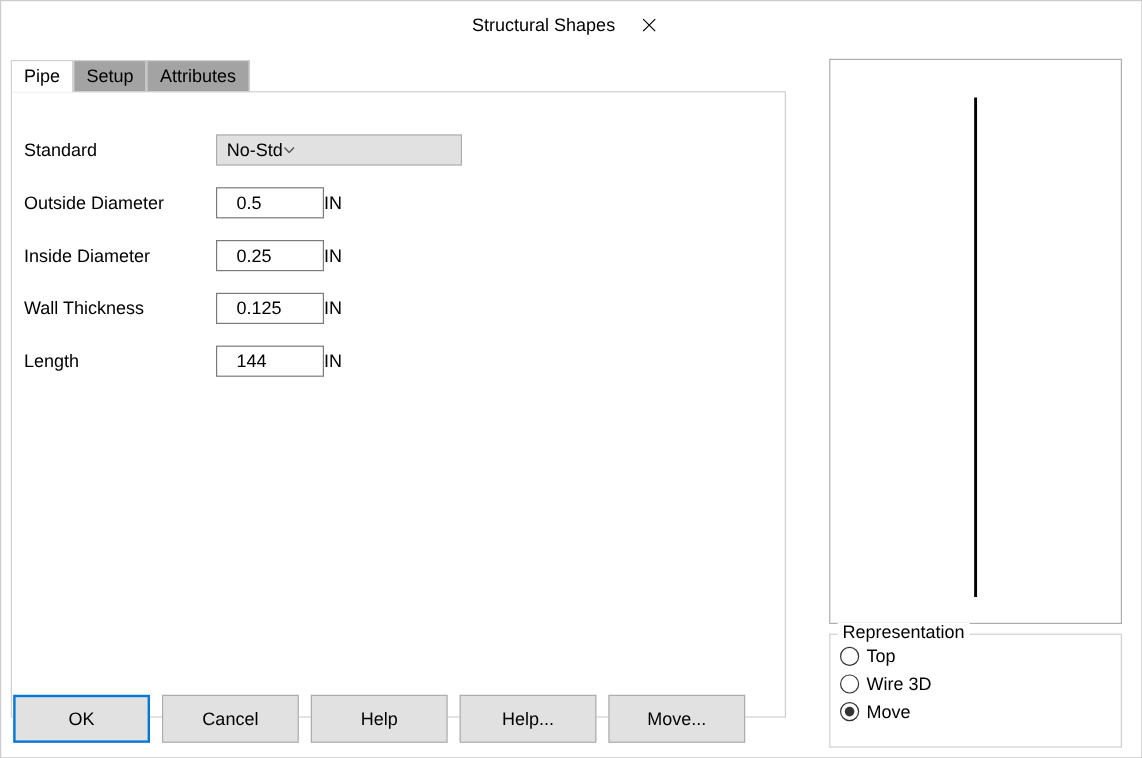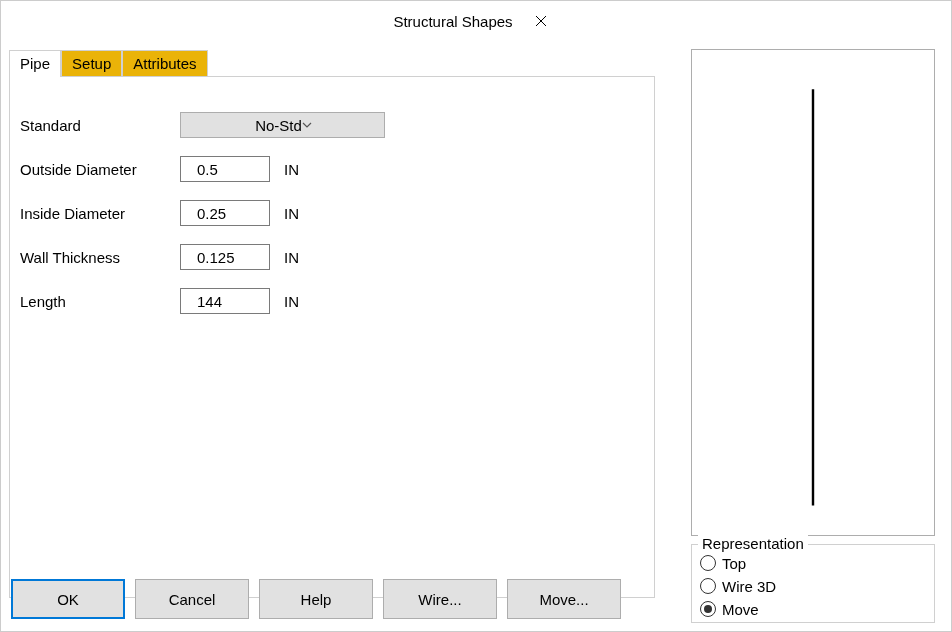--- a/index.html
+++ b/index.html
@@ -8,40 +8,40 @@
     .titlebar { display: flex; align-items: center; justify-content: center; height: 40px; padding: 0 0 0 10px; }
     .titlebar-title { font-size: 15px; }
     .close-btn { width: 56px; height: 40px; display: flex; align-items: center; justify-content: center; cursor: pointer; }
     .close-btn svg { width: 12px; height: 12px; }
     .content { display: flex; padding: 0 0 0 0; height: calc(100% - 40px); }
     .left-col { width: 680px; padding: 8px 0 8px 8px; position: relative; }
     .right-col { width: 262px; padding: 8px 8px 8px 0; display: flex; flex-direction: column; }
 
     .tab-container { border: 1px solid #d0d0d0; background: #fff; position: relative; width: 646px; height: 522px; }
     .tab-strip { position: absolute; top: -27px; left: -1px; display: flex; }
-    .tab { padding: 4px 10px 4px 10px; border: 1px solid #d0d0d0; border-bottom: none; background: #eab308; margin-right: 0px; cursor: pointer; font-size: 15px; position: relative; }
+    .tab { padding: 4px 10px 4px 10px; border: 1px solid #d0d0d0; border-bottom: none; background: #a3a3a3; margin-right: 0px; cursor: pointer; font-size: 15px; position: relative; }
     .tab.active { background: #fff; z-index: 2; }
     .tab.active::after { content: ""; position: absolute; bottom: -1px; left: 0; right: 0; height: 1px; background: #fff; }
     .tab-body { padding: 35px 20px 20px 10px; }
 
     .form-row { display: flex; align-items: center; margin-bottom: 18px; }
     .form-label { width: 160px; font-size: 15px; }
-    .select { width: 205px; height: 26px; border: 1px solid #adadad; background: #e1e1e1; display: flex; align-items: center; justify-content: center; padding: 0 6px 0 8px; cursor: pointer; }
+    .select { width: 205px; height: 26px; border: 1px solid #adadad; background: #e1e1e1; display: flex; align-items: center; justify-content: flex-start; padding: 0 6px 0 8px; cursor: pointer; }
     .select-arrow { font-size: 10px; color: #555; }
     .text-input { width: 90px; height: 26px; border: 1px solid #7a7a7a; padding: 0 16px; font-size: 15px; background: #fff; }
-    .unit { margin-left: 14px; font-size: 15px; }
+    .unit { font-size: 15px; }
 
     .button-row { display: flex; gap: 10px; margin-top: 10px; position: absolute; bottom: 12px; left: 10px;}
     .btn { width: 114px; height: 40px; border: 1px solid #adadad; background: #e1e1e1; display: flex; align-items: center; justify-content: center; cursor: pointer; font-size: 15px; }
     .btn.primary { border: 2px solid #0078d7; background: #e1e1e1; }
 
     .preview { flex: 1; border: 1px solid #adadad; background: #fff; display: flex; align-items: center; justify-content: center; margin-left: 10px;}
     .preview svg { width: 100%; height: 100%; }
 
-    .rep-group { border: 1px solid #d0d0d0; margin-top: 8px; margin-left: 10px; padding: 10px 8px 4px 8px; position: relative; }
+    .rep-group { border: 1px solid #d0d0d0; margin-top: 8px; margin-left: 10px; padding: 10px 8px 20px 8px; position: relative; }
     .rep-group-title { position: absolute; top: -10px; left: 6px; background: #fff; padding: 0 4px; font-size: 15px; }
     .radio-row { display: flex; margin-bottom: 6px; cursor: pointer; }
     .radio { width: 16px; height: 16px; border: 1px solid #333; border-radius: 50%; margin-right: 6px; display: flex; align-items: center; justify-content: center; background: #fff; flex-shrink: 0;}
     .radio.checked::after { content: ""; width: 8px; height: 8px; background: #333; border-radius: 50%; }
     .radio-label { font-size: 15px; }
 
     .tab-offset { height: 27px; }
   </style>
 </head>
 <body>
@@ -108,21 +108,21 @@
         <div class="btn primary">
             <span>OK</span>
           </div>
         <div class="btn">
             <span>Cancel</span>
           </div>
         <div class="btn">
             <span>Help</span>
           </div>
         <div class="btn">
-            <span>Wire...</span>
+            <span>Help...</span>
           </div>
         <div class="btn">
             <span>Move...</span>
           </div>
       </div>
 
     </div>
 
     <div class="right-col">
       <div class="preview">

